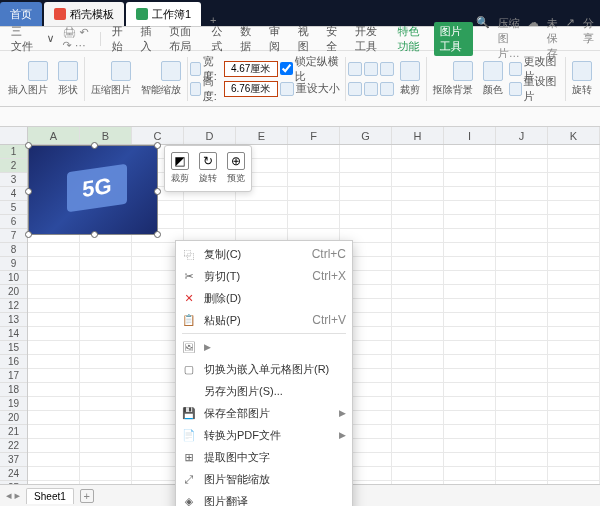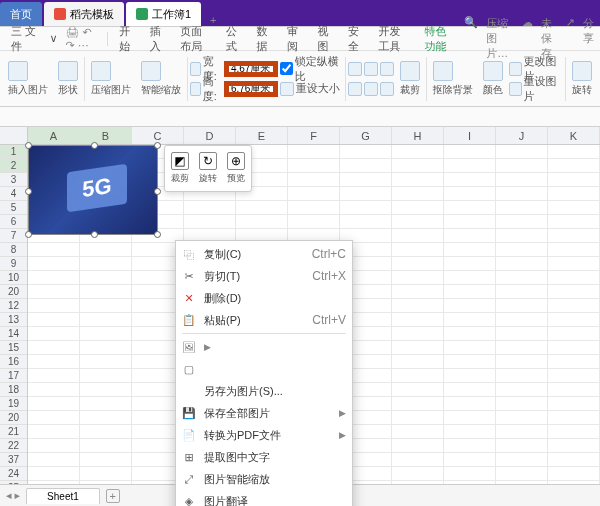--- a/index.html
+++ b/index.html
@@ -1,38 +1,38 @@
 <!DOCTYPE html>
 <html><head>
 <meta charset="utf-8">
 <style>
 *{margin:0;padding:0;box-sizing:border-box;font-family:"Microsoft YaHei",Arial,sans-serif;font-size:11px}
 body{width:600px;height:506px;background:#fff;overflow:hidden;position:relative}
-.tabs{height:27px;background:#4c1d95;display:flex;align-items:flex-end;border-bottom:1px solid #d0d0d0}
+.tabs{height:27px;background:#0f172a;display:flex;align-items:flex-end;border-bottom:1px solid #d0d0d0}
 .tab{height:24px;padding:0 10px;display:flex;align-items:center;gap:4px;background:#f5f5f5;margin-right:2px;border-radius:3px 3px 0 0;cursor:pointer}
 .tab.home{background:#4a7ac5;color:#fff}
 .tab.active{background:#fff}
 .tab-icon{width:12px;height:12px;border-radius:2px}
 .tab-add{width:20px;text-align:center;color:#888}
 .menubar{height:24px;background:#fafafa;display:flex;align-items:center;padding:0 6px;gap:3px;border-bottom:1px solid #e0e0e0}
 .menu-btn{padding:2px 5px;color:#555;cursor:pointer}
 .menu-sep{width:1px;height:14px;background:#ddd;margin:0 2px}
 .menu-tab{padding:2px 6px;color:#555;cursor:pointer}
 .menu-tab.active{background:#2e9e5b;color:#fff;border-radius:2px}
 .menu-tab.link{color:#2e9e5b}
 .menu-right{margin-left:auto;display:flex;gap:8px;color:#888}
 .ribbon{height:56px;background:#fafafa;display:flex;align-items:center;padding:2px 4px;gap:2px;border-bottom:1px solid #d0d0d0;font-size:10px}
-.rb-group{display:flex;flex-direction:column;align-items:flex-start;gap:2px;padding:0 4px;color:#555}
+.rb-group{display:flex;flex-direction:column;align-items:flex-end;gap:2px;padding:0 4px;color:#555}
 .rb-sep{width:1px;height:44px;background:#e0e0e0}
 .rb-iconbig{width:20px;height:20px;background:#e8f0f8;border:1px solid #b0c8e0;border-radius:2px}
 .rb-label{font-size:10px;white-space:nowrap}
 .rb-row{display:flex;align-items:center;gap:2px;height:18px;color:#555}
 .rb-col{display:flex;flex-direction:column;gap:2px}
 .rb-smicon{width:14px;height:14px;background:#e8f0f8;border:1px solid #b0c8e0;border-radius:2px}
-.rb-input{width:54px;height:16px;border:5px solid #c2410c;font-size:10px;text-align:center}
+.rb-input{width:54px;height:16px;border:1px solid #c2410c;font-size:10px;text-align:center}
 .namebar{height:20px;background:#fafafa;border-bottom:1px solid #d0d0d0}
 .grid{position:relative;background:#fff}
 .colhdr{height:18px;display:flex;background:#f0f2f5;border-bottom:1px solid #ccc}
 .corner{width:28px;border-right:1px solid #ccc;background:#f0f2f5}
 .ch{width:52px;text-align:center;line-height:18px;color:#555;border-right:1px solid #e0e0e0}
 .ch.sel{background:#d8e8d8}
 .gridbody{display:flex}
 .rowhdr{width:28px;background:#f0f2f5;border-right:1px solid #ccc}
 .rh{height:14px;text-align:center;line-height:14px;color:#555;border-bottom:1px solid #e0e0e0;font-size:10px}
 .rh.sel{background:#d8e8d8}
@@ -48,21 +48,21 @@
 .flt-lbl{font-size:9px;color:#555}
 .ctxmenu{position:absolute;left:147px;top:95px;width:178px;background:#fff;border:1px solid #ccc;box-shadow:0 4px 12px rgba(0,0,0,.25);padding:2px 0;z-index:10}
 .ctx-item{height:22px;display:flex;align-items:center;padding:0 6px;gap:8px;color:#333;cursor:pointer}
 .ctx-icon{width:14px;height:14px;display:flex;align-items:center;justify-content:center;font-size:11px;color:#666}
 .ctx-label{flex:1;font-size:11px}
 .ctx-short{color:#888;font-size:12px}
 .ctx-arrow{color:#888;font-size:9px}
 .ctx-sep{height:1px;background:#e0e0e0;margin:2px 6px}
 .sheetbar{position:absolute;bottom:0;left:0;right:0;height:22px;background:#f5f5f5;border-top:1px solid #ccc;display:flex;align-items:center;padding:0 6px;gap:6px}
 .sheet-nav{display:flex;gap:2px;color:#888}
-.sheet-tab{padding:2px 20px;background:#fff;border:1px solid #ccc;border-bottom:none;border-radius:2px 2px 0 0;font-size:10px}
+.sheet-tab{padding:2px 7px;background:#fff;border:1px solid #ccc;border-bottom:none;border-radius:2px 2px 0 0;font-size:10px}
 .sheet-add{width:14px;height:14px;border:1px solid #aaa;text-align:center;line-height:12px;color:#888;border-radius:2px}
 </style>
 </head>
 <body>
 
 <div class="tabs">
   <div class="tab home">
       <span>首页</span>
     </div>
   <div class="tab">
@@ -84,20 +84,21 @@
   <span class="menu-tab">开始</span>
   <span class="menu-tab">插入</span>
   <span class="menu-tab">页面布局</span>
   <span class="menu-tab">公式</span>
   <span class="menu-tab">数据</span>
   <span class="menu-tab">审阅</span>
   <span class="menu-tab">视图</span>
   <span class="menu-tab">安全</span>
   <span class="menu-tab">开发工具</span>
   <span class="menu-tab link">特色功能</span>
+  <span class="menu-tab active">图片工具</span>
   <div class="menu-right">
     <span>🔍</span>
       <span>压缩图片…</span>
     <span>☁</span>
       <span>未保存</span>
     <span>↗</span>
       <span>分享</span>
   </div>
 </div>
 
@@ -278,20 +279,21 @@
             <span class="ctx-label">粘贴(P)</span>
             <span class="ctx-short">Ctrl+V</span>
           </div>
           <div class="ctx-sep"></div>
           <div class="ctx-item">
             <span class="ctx-icon">🖼</span>
             <span class="ctx-arrow">▶</span>
           </div>
           <div class="ctx-item">
             <span class="ctx-icon">▢</span>
+            <span class="ctx-label">切换为嵌入单元格图片(R)</span>
           </div>
           <div class="ctx-item">
             <span class="ctx-icon"></span>
             <span class="ctx-label">另存为图片(S)...</span>
           </div>
           <div class="ctx-item">
             <span class="ctx-icon">💾</span>
             <span class="ctx-label">保存全部图片</span>
             <span class="ctx-arrow">▶</span>
           </div>

